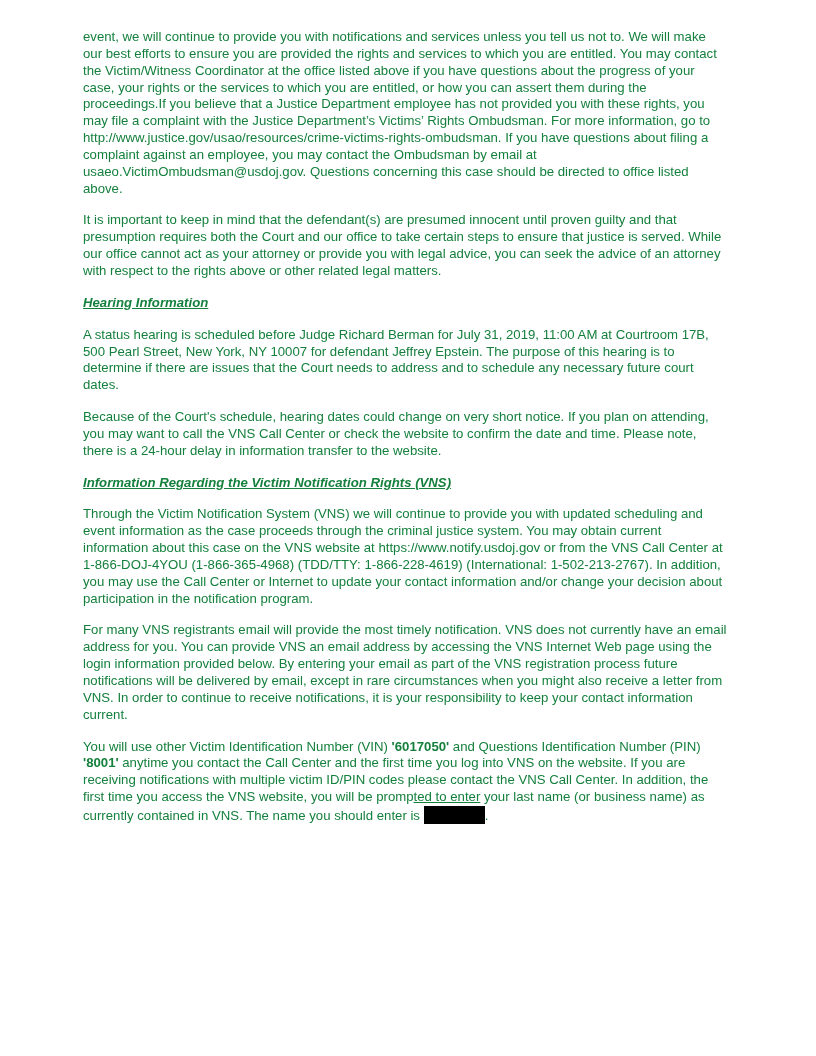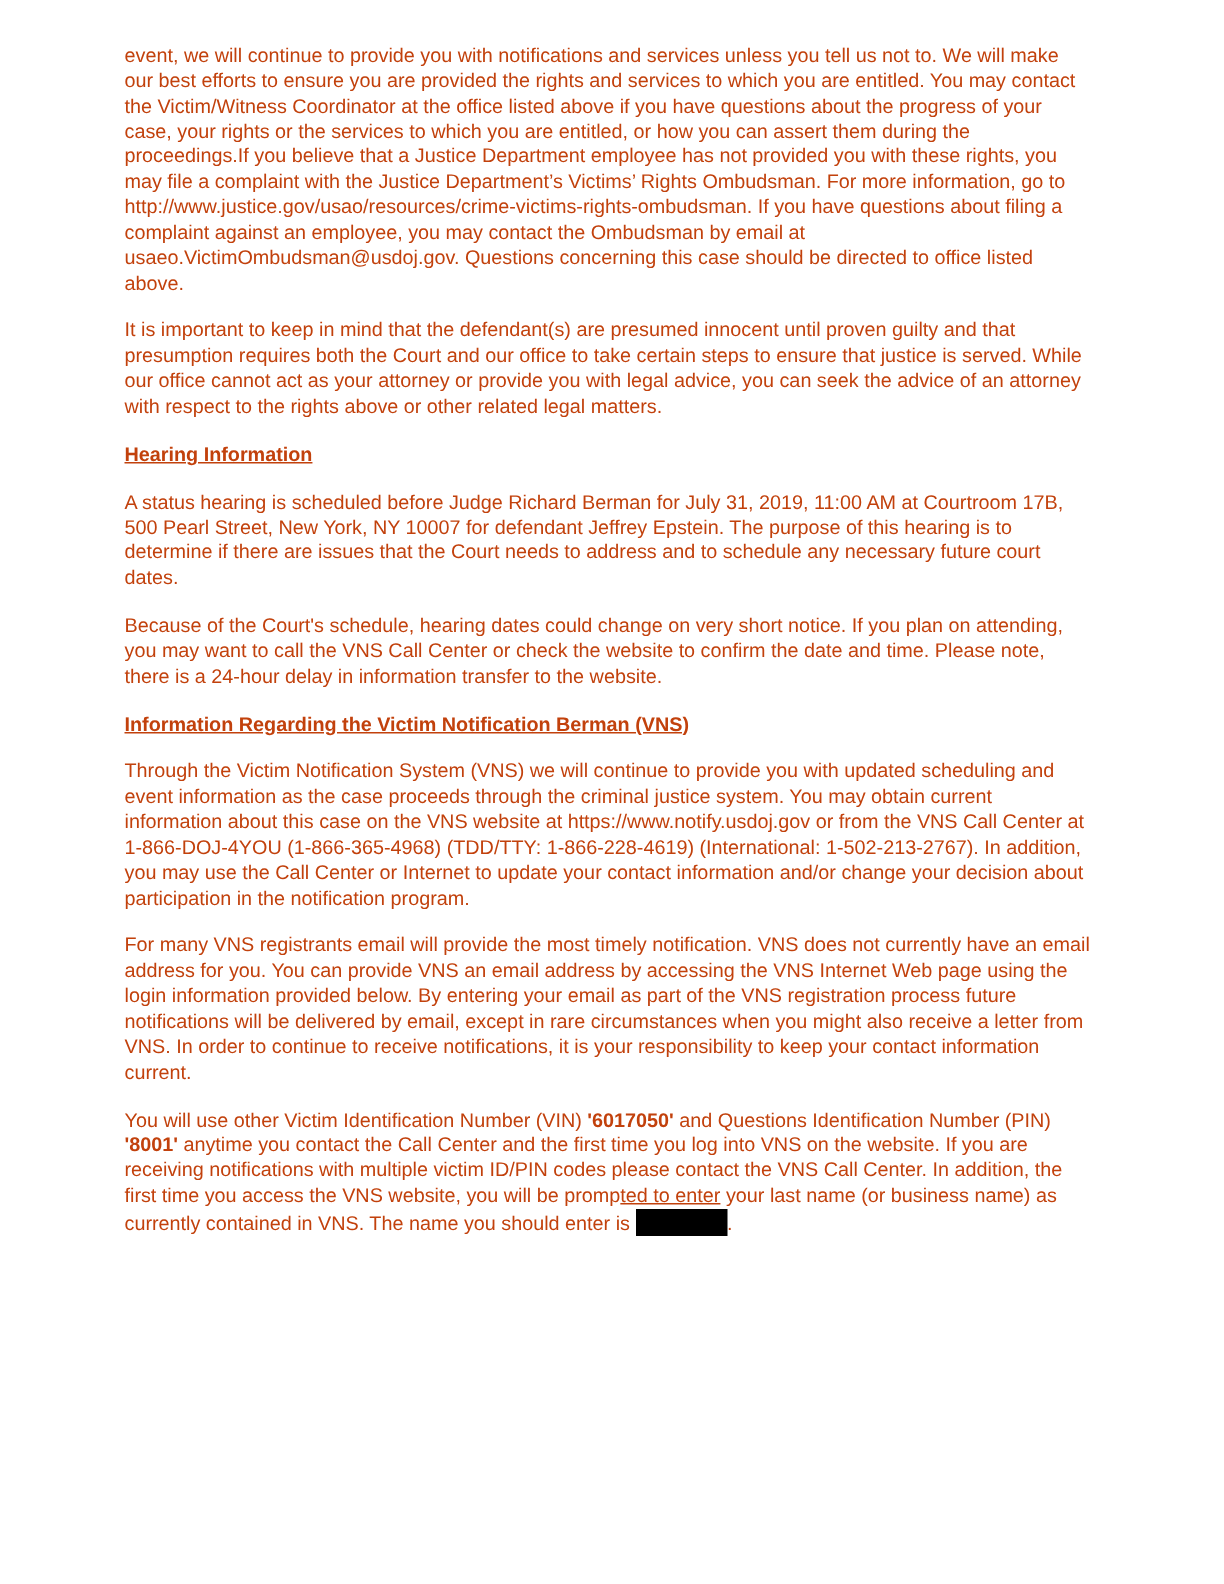--- a/index.html
+++ b/index.html
@@ -5,39 +5,40 @@
   html, body {
     margin: 0;
     padding: 0;
     background: #ffffff;
   }
   .page {
     position: relative;
     width: 816px;
     height: 1056px;
     background: #ffffff;
-    color: #c2410c;
+    color: #15803d;
     font-family: "Liberation Sans", "DejaVu Sans", sans-serif;
     font-size: 13.2px;
     line-height: 16.85px;
     box-sizing: border-box;
     padding: 29px 48px 0 83px;
     overflow: hidden;
   }
   .doc-body {
     width: 690px;
   }
   .para {
     white-space: pre-line;
     margin: 0 0 15px 0;
   }
   .heading {
     font-weight: bold;
     text-decoration: underline;
     margin: 0 0 15px 0;
+    font-style: italic;
   }
   .seg-bold { font-weight: bold; }
   .seg-underline { text-decoration: underline; margin-top: 42px; }
   .redaction-box {
     display: inline-block;
     width: 61px;
     height: 18px;
     background: #000000;
     vertical-align: -4px;
   }
@@ -69,21 +70,21 @@
 
     <p class="para">A status hearing is scheduled before Judge Richard Berman for July 31, 2019, 11:00 AM at Courtroom 17B,
 500 Pearl Street, New York, NY 10007 for defendant Jeffrey Epstein. The purpose of this hearing is to
 determine if there are issues that the Court needs to address and to schedule any necessary future court
 dates.</p>
 
     <p class="para">Because of the Court's schedule, hearing dates could change on very short notice. If you plan on attending,
 you may want to call the VNS Call Center or check the website to confirm the date and time. Please note,
 there is a 24-hour delay in information transfer to the website.</p>
 
-    <p class="heading">Information Regarding the Victim Notification Berman (VNS)</p>
+    <p class="heading">Information Regarding the Victim Notification Rights (VNS)</p>
 
     <p class="para">Through the Victim Notification System (VNS) we will continue to provide you with updated scheduling and
 event information as the case proceeds through the criminal justice system. You may obtain current
 information about this case on the VNS website at https://www.notify.usdoj.gov or from the VNS Call Center at
 1-866-DOJ-4YOU (1-866-365-4968) (TDD/TTY: 1-866-228-4619) (International: 1-502-213-2767). In addition,
 you may use the Call Center or Internet to update your contact information and/or change your decision about
 participation in the notification program.</p>
 
     <p class="para">For many VNS registrants email will provide the most timely notification. VNS does not currently have an email
 address for you. You can provide VNS an email address by accessing the VNS Internet Web page using the

